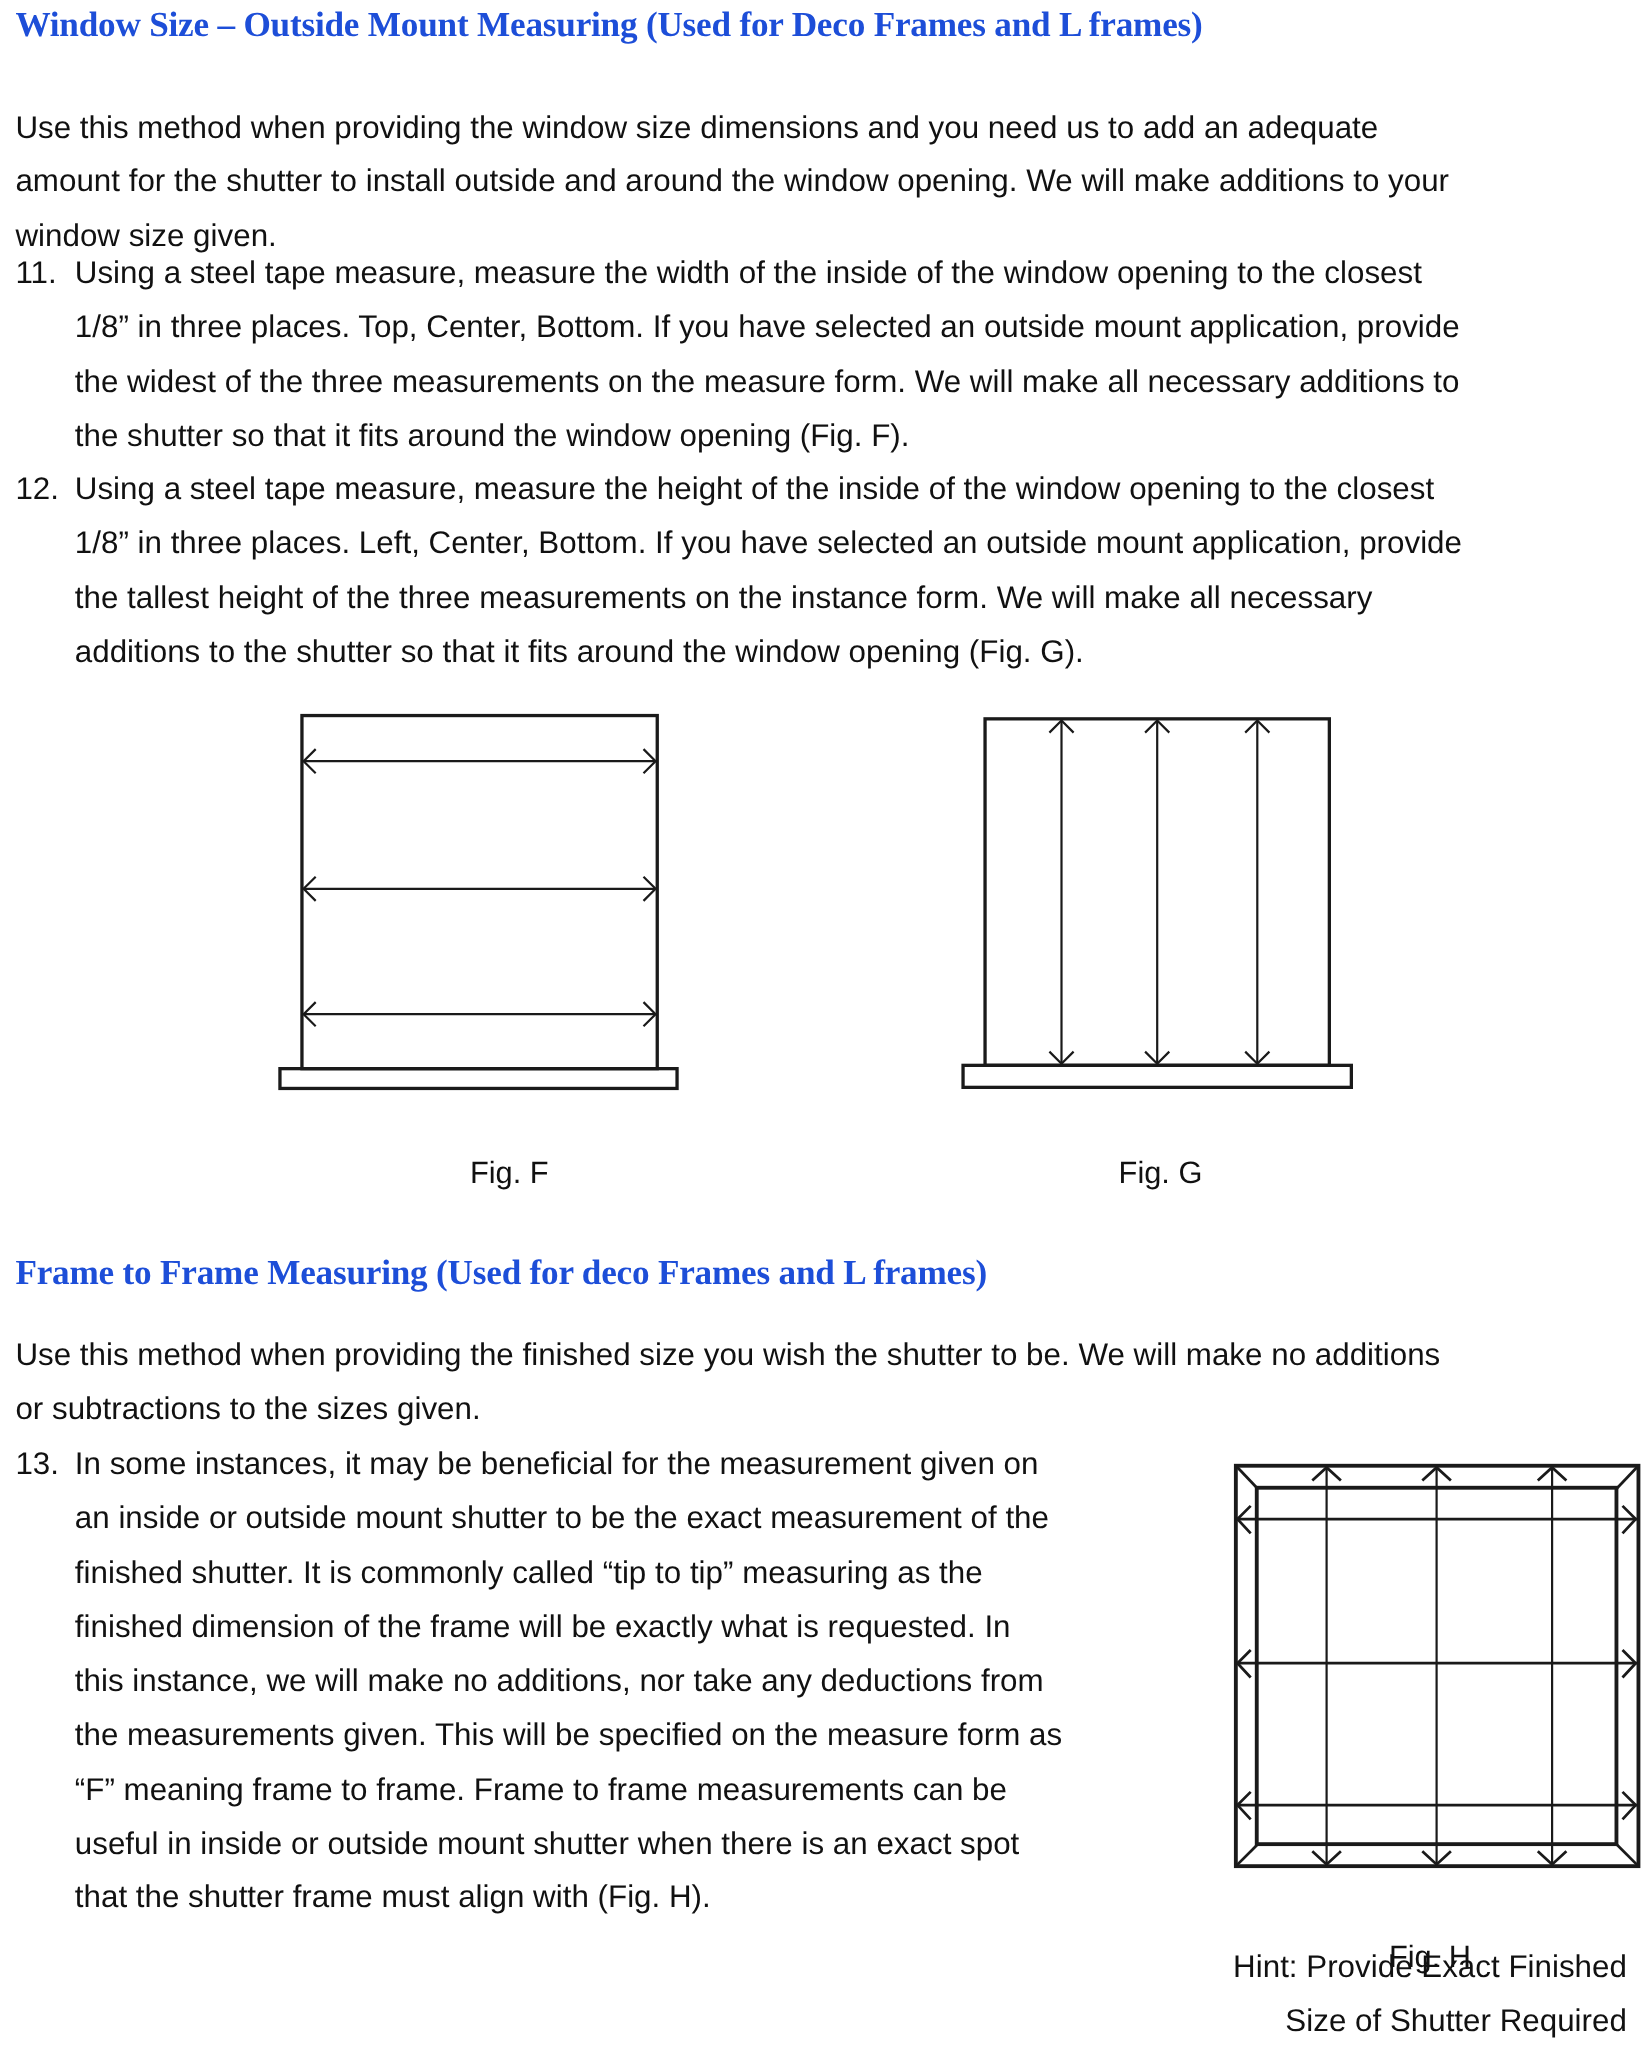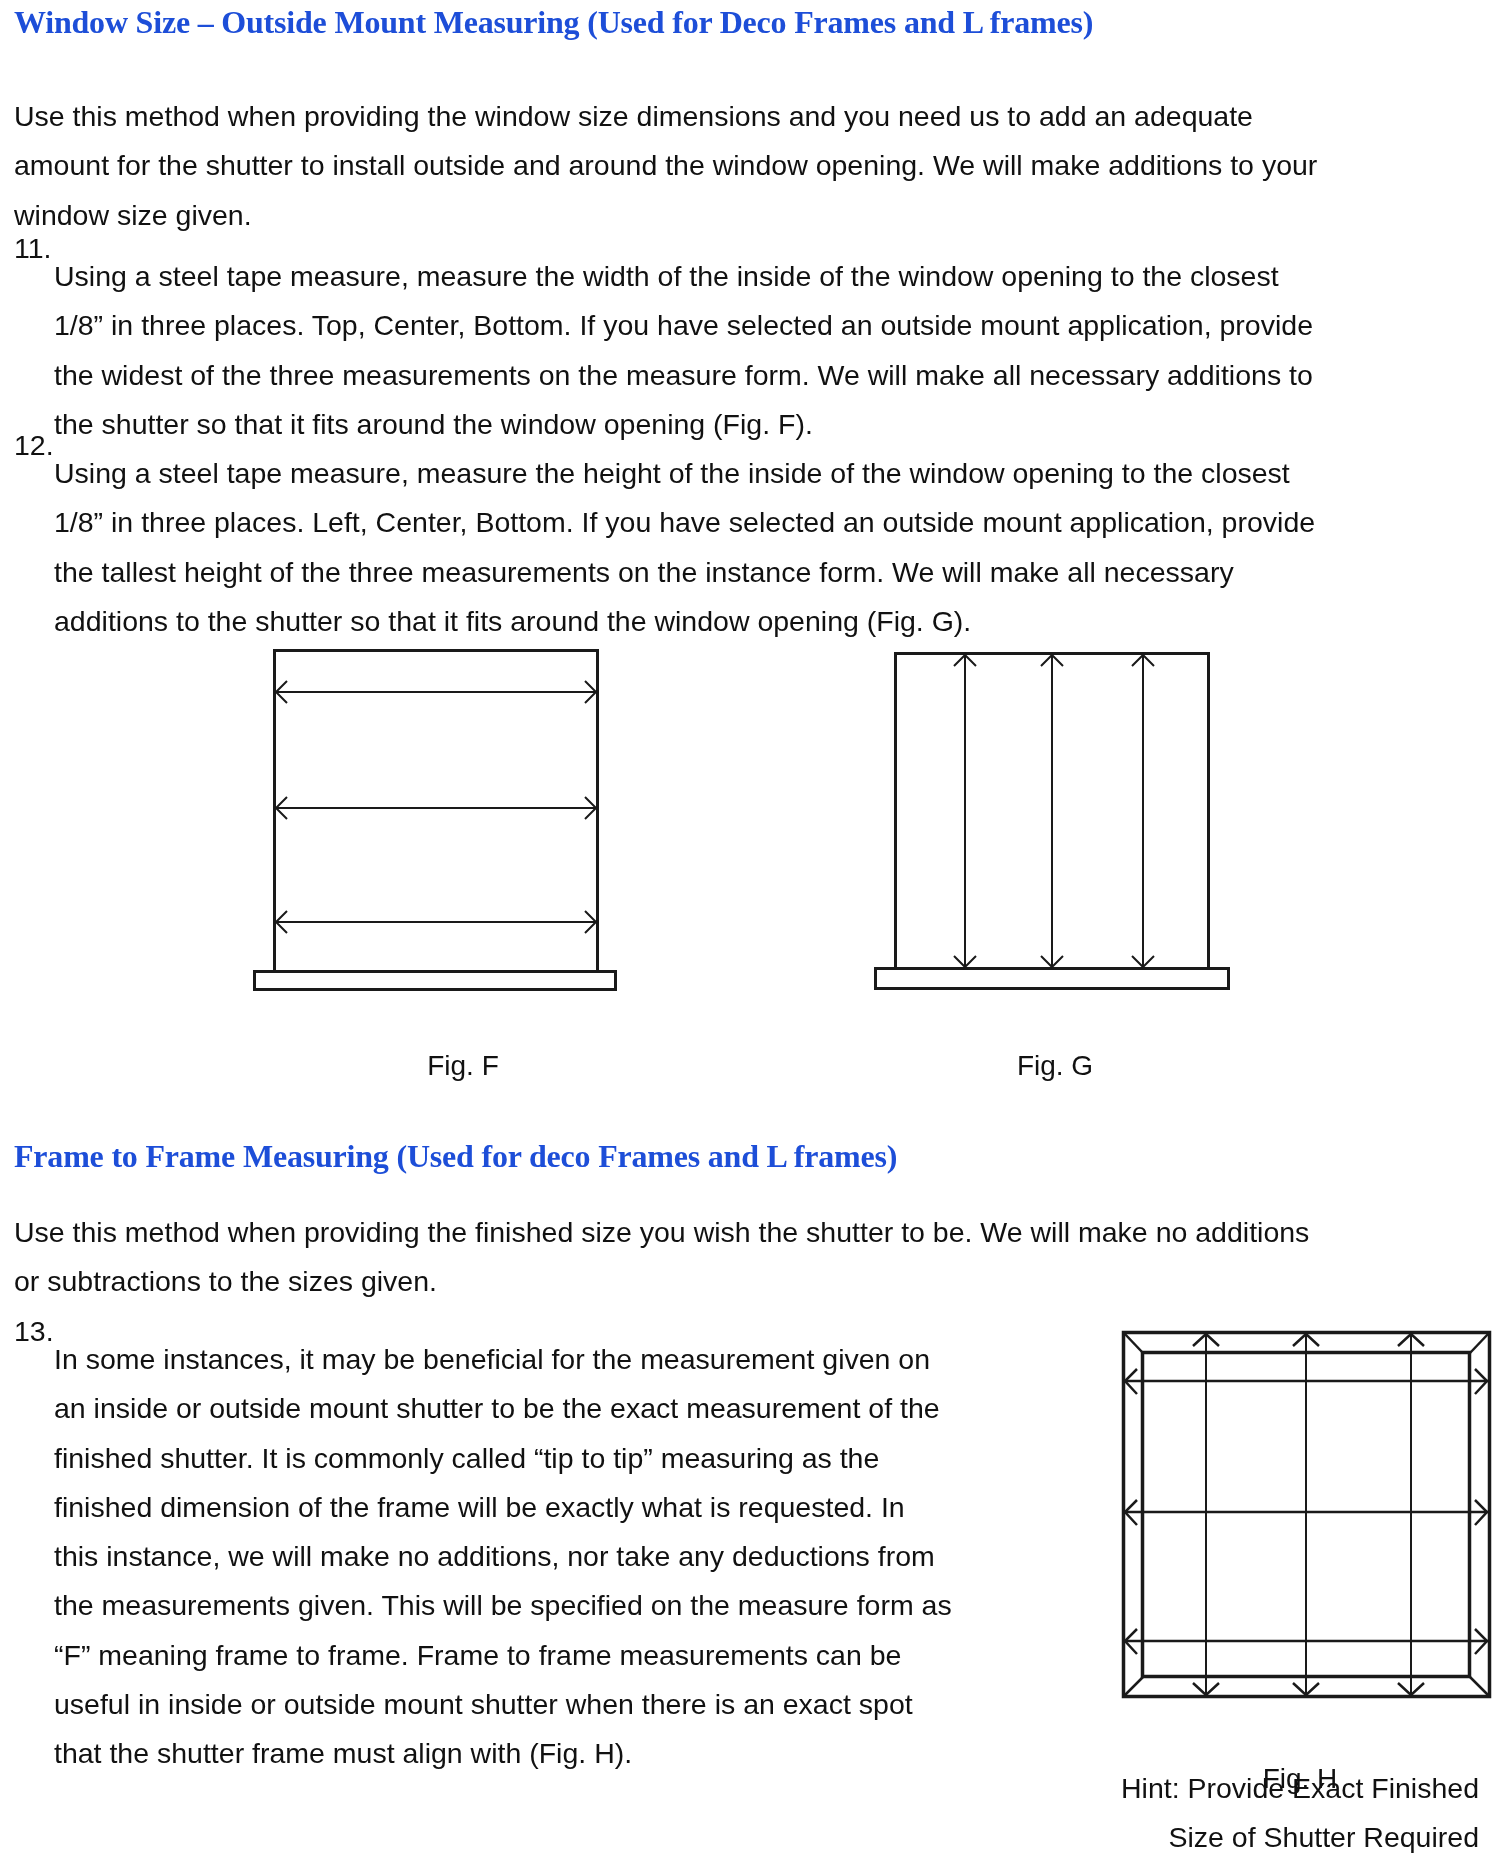--- a/index.html
+++ b/index.html
@@ -13,21 +13,21 @@
     font-family: "Liberation Serif", "DejaVu Serif", serif;
     font-weight: bold; font-size: 32px; color: #1d4ed8;
     letter-spacing: -0.2px; white-space: nowrap;
   }
   .para {
     position: absolute; left: 14px; margin: 0;
     font-size: 28.5px; line-height: 49.3px; white-space: nowrap;
   }
   .list-item { position: absolute; left: 14px; font-size: 28.5px; line-height: 49.3px; }
   .list-num { position: absolute; left: 0; top: 0; white-space: nowrap; }
-  .list-lines { position: absolute; left: 40px; top: 0; margin-top: 28px; }
+  .list-lines { position: absolute; left: 54px; top: 0; }
   .list-lines div { white-space: nowrap; }
   .fig-svg { position: absolute; }
   .fig-label {
     position: absolute; font-size: 28px; white-space: nowrap;
     transform: translateX(-50%); text-align: center; margin-top: 41px;
   }
   .hint { position: absolute; font-size: 28.5px; line-height: 49px; text-align: right; white-space: nowrap; transform: translateX(-50%); }
 </style>
 </head>
 <body>

